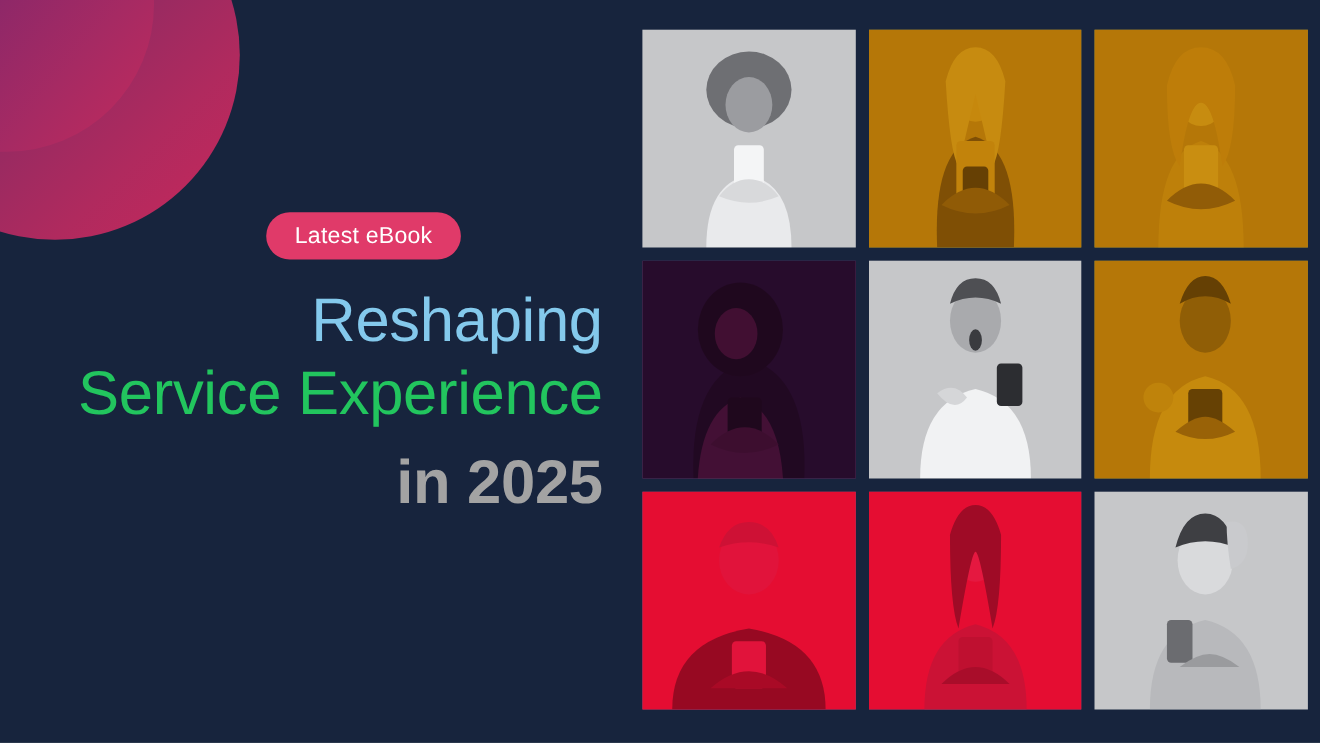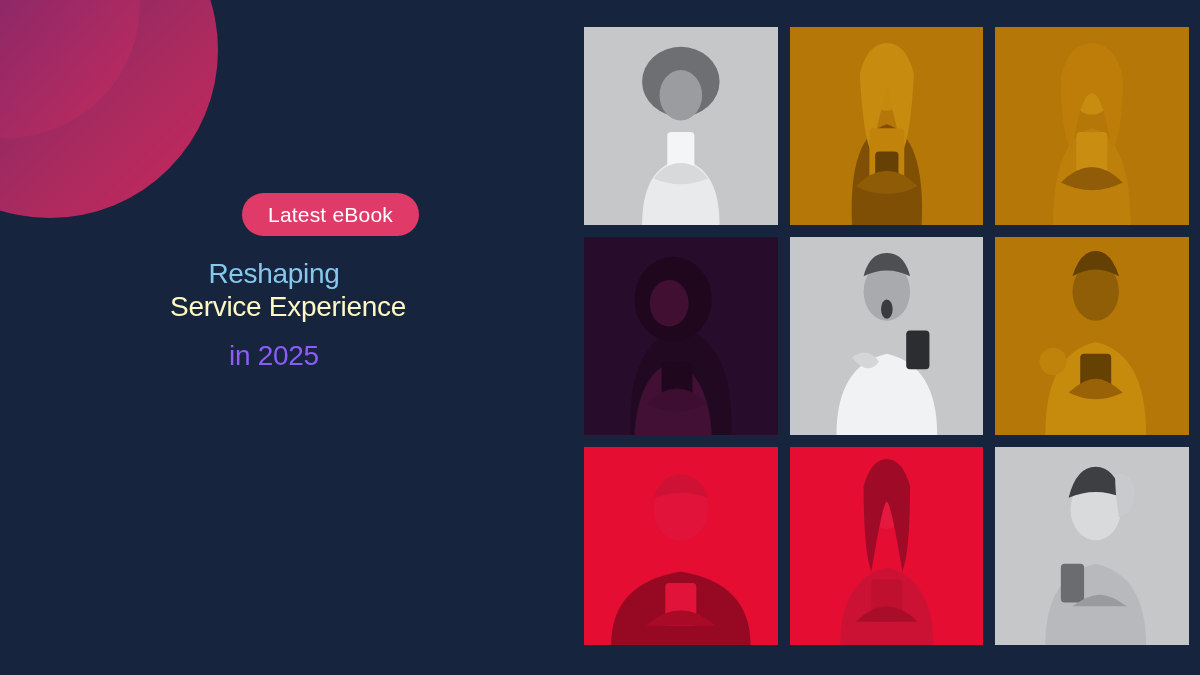--- a/index.html
+++ b/index.html
@@ -78,25 +78,26 @@
   .headline {
     position: absolute;
     left: 0;
     top: 258px;
     width: 570px;
     text-align: center;
     padding-right: 22px;
   }
   .headline-line {
     display: block;
-    font-size: 28px;
+    font-size: 56px;
     line-height: 1.17;
     font-weight: 400;
     letter-spacing: -0.3px;
     white-space: nowrap;
+    text-align: right;
   }
   .headline-line.accent { color: #84c9ec; }
   .headline-line.plain  { color: #ffffff; font-weight: 500; }
   .headline-line.year   { color: #84c9ec; margin-top: 16px; }
 
   .subtitle {
     position: absolute;
     left: 103px;
     top: 449px;
     width: 470px;
@@ -167,22 +168,22 @@
     <div class="circle-outer"></div>
     <div class="circle-inner"></div>
   </div>
 
   <div class="left-col">
 
     <div class="badge" style="background: rgb(224, 58, 105); color: rgb(255, 255, 255);">Latest eBook</div>
 
     <div class="headline">
       <span class="headline-line accent" style="color: rgb(132, 201, 236);">Reshaping</span>
-      <span class="headline-line plain" style="color: #fef9c3; margin-left: 28px;">Service Experience</span>
-      <span class="headline-line year" style="color: #8b5cf6;">in 2025</span>
+      <span class="headline-line plain" style="color: #22c55e; margin-left: 28px;">Service Experience</span>
+      <span class="headline-line year" style="color: #a3a3a3; font-weight: bold;">in 2025</span>
     </div>
 
   </div>
 
   <div class="photo-grid">
 
     <div class="tile bg-grey" aria-label="Woman with curly afro hair looking surprised at her phone" title="Woman with curly afro hair looking surprised at her phone" style="background: rgb(198, 199, 201);">
       <svg viewBox="0 0 100 100" preserveAspectRatio="xMidYMax meet" aria-hidden="true">
         <g fill="#6e6f73">
           <ellipse cx="50" cy="26" rx="20" ry="18"></ellipse>

